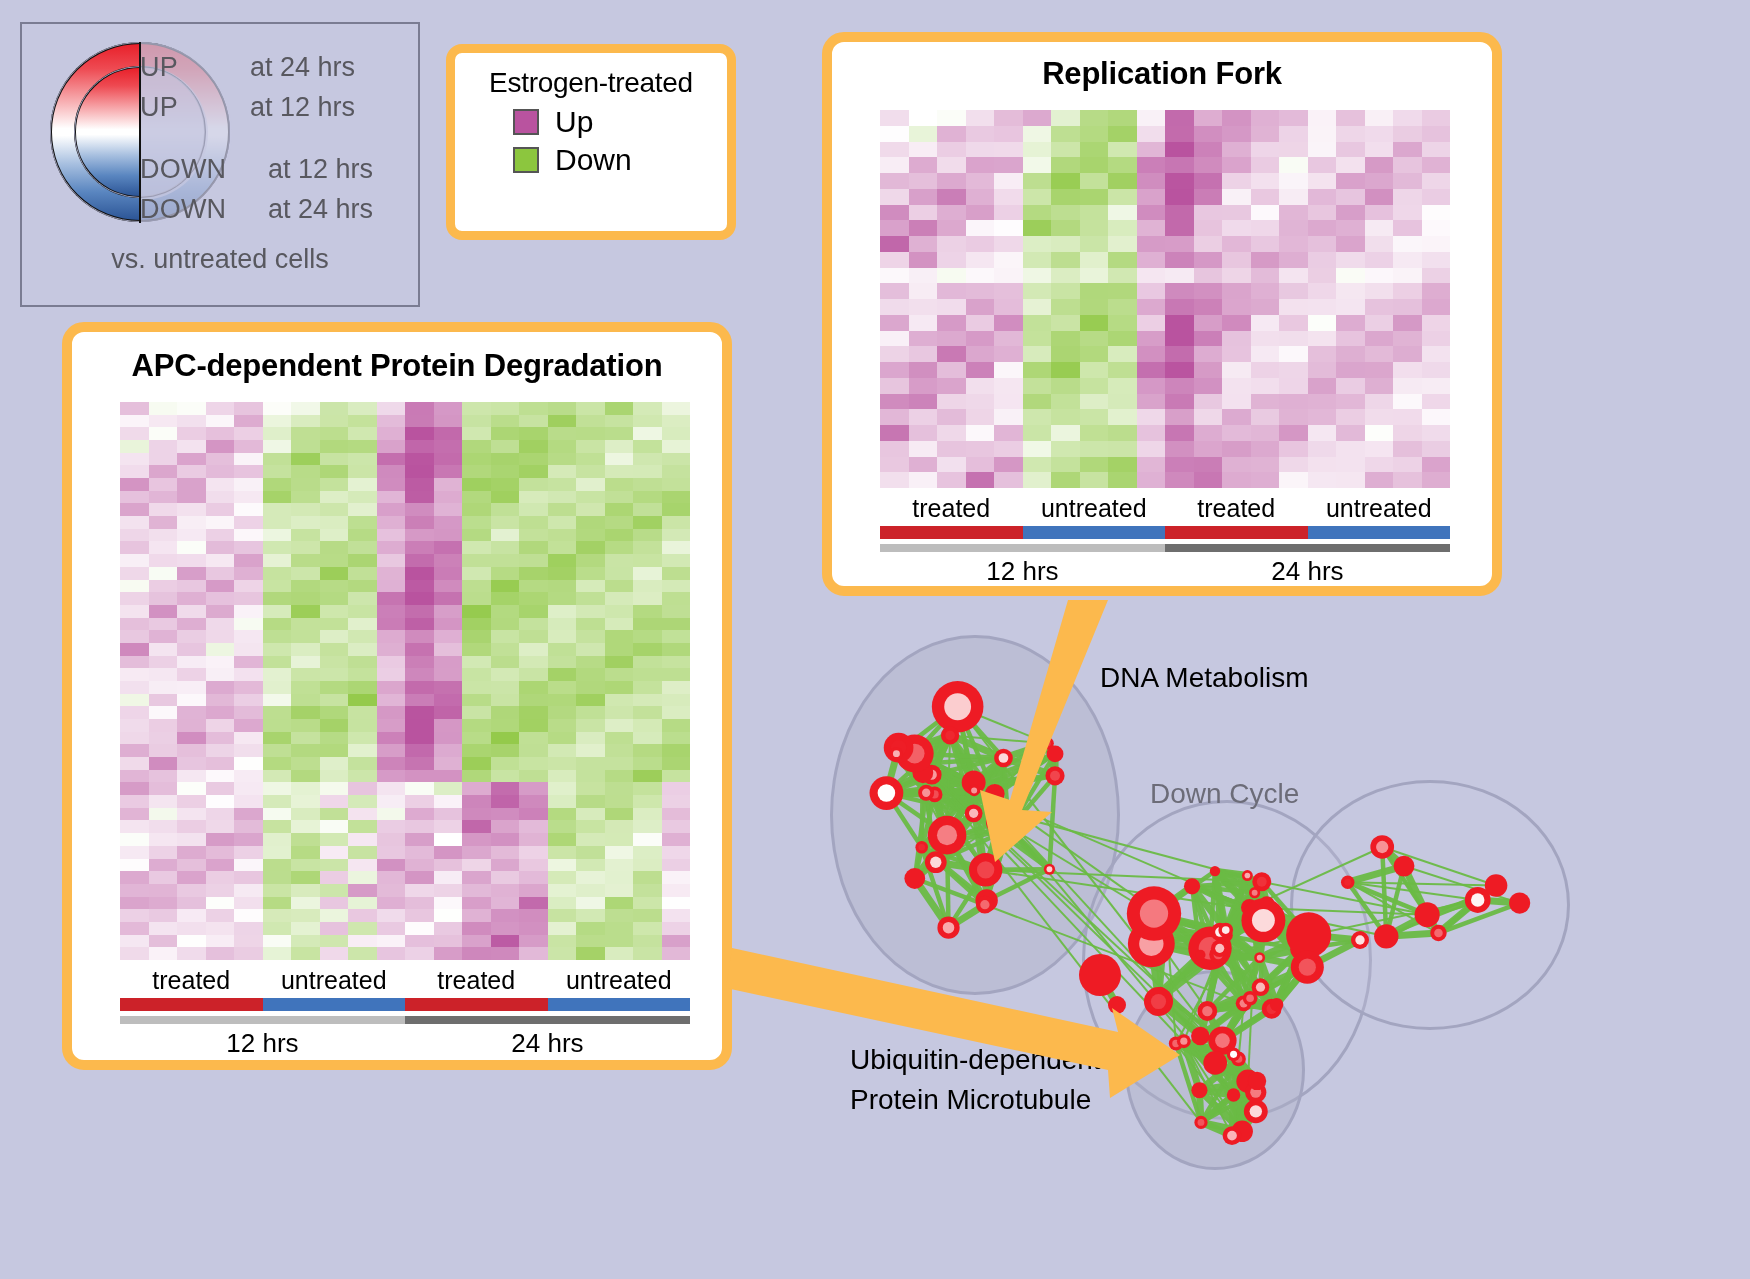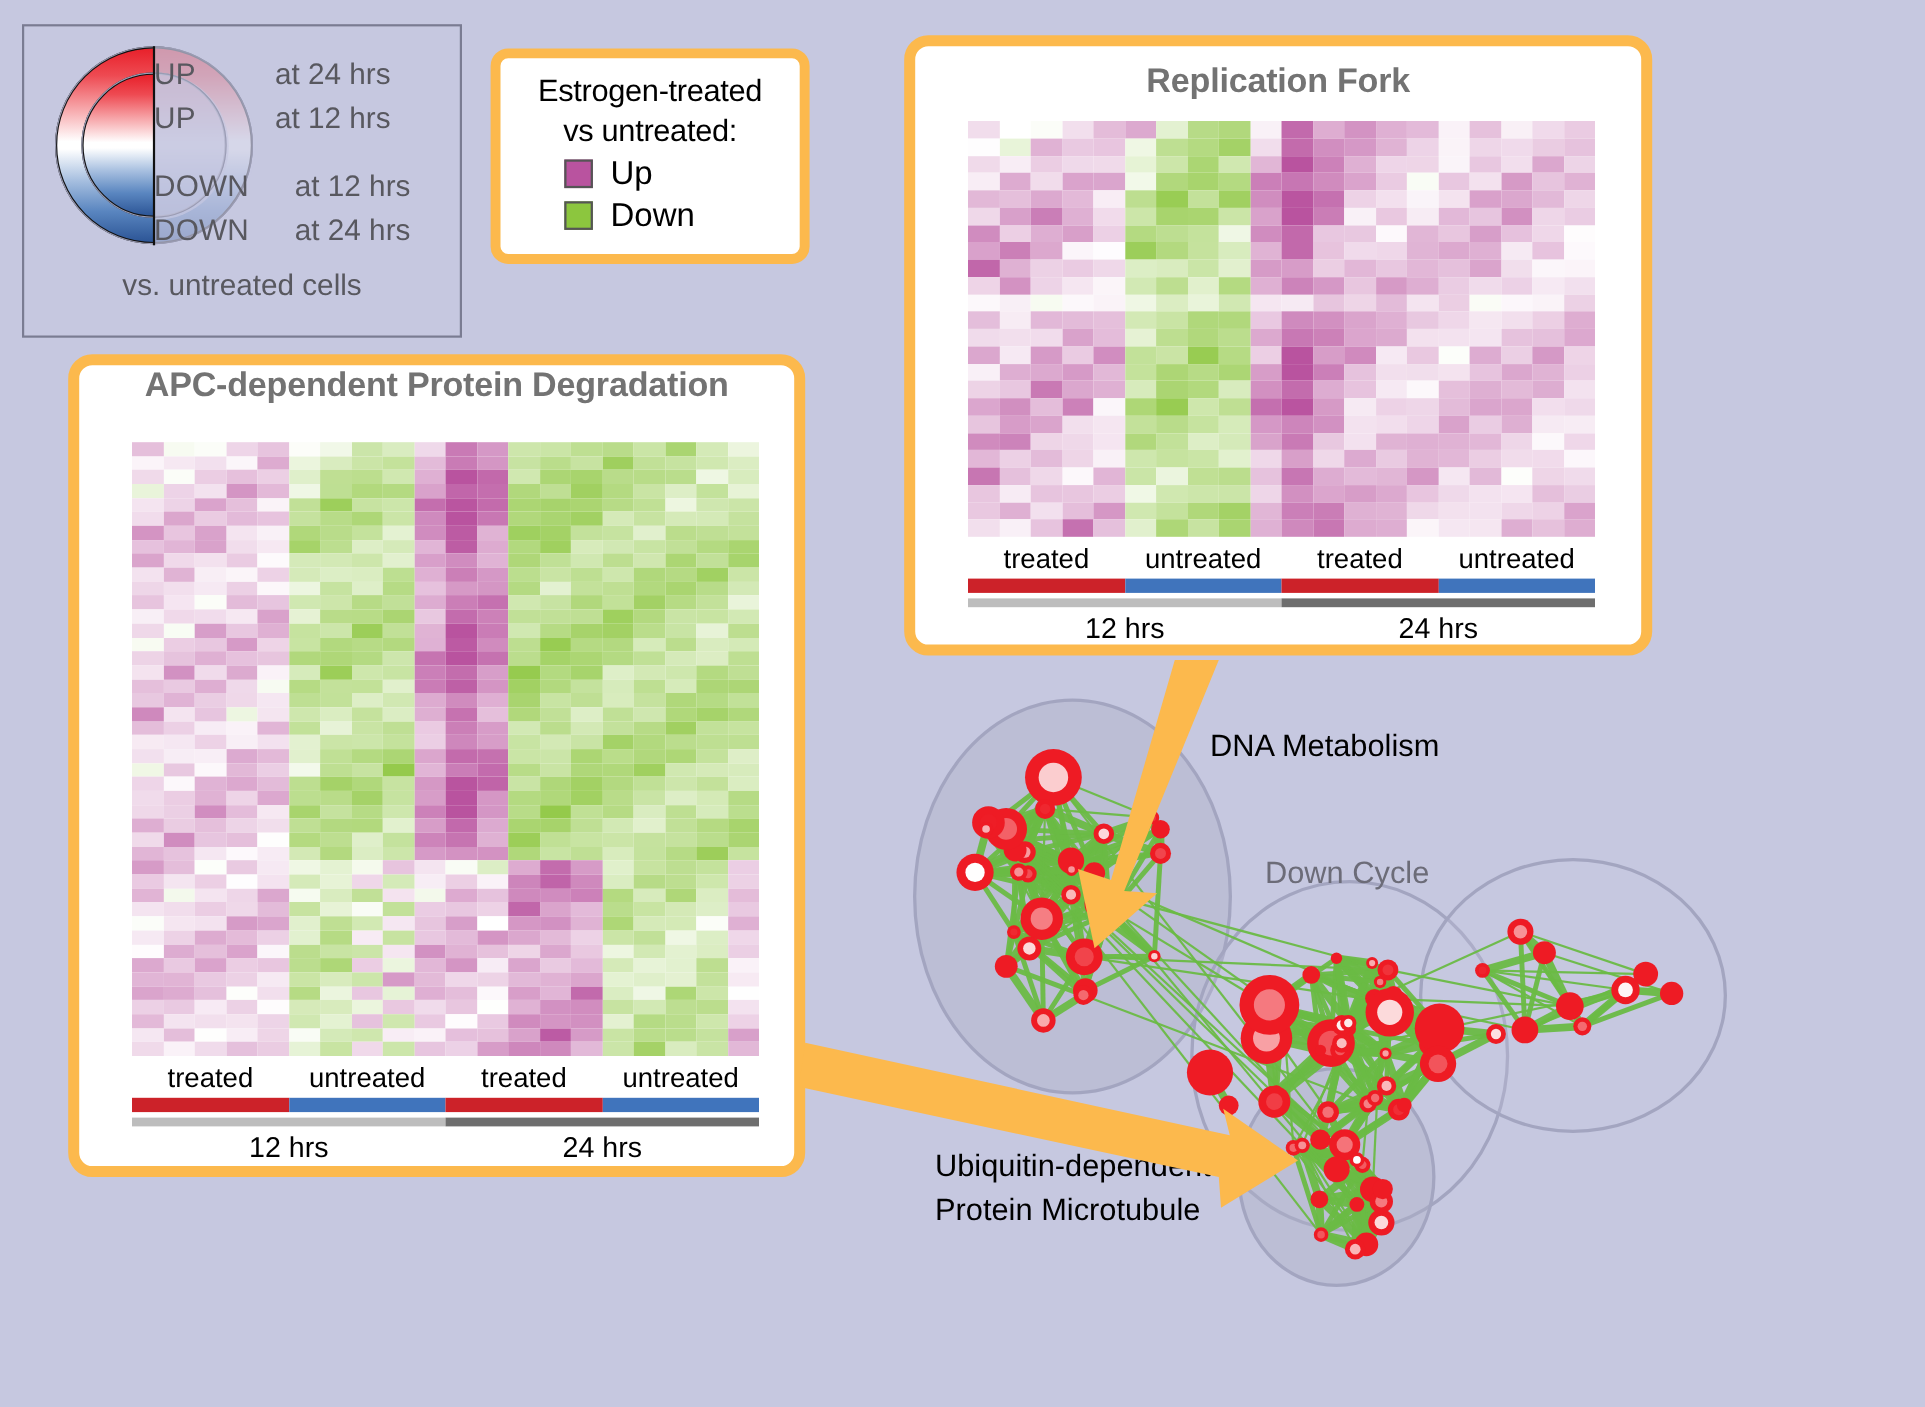--- a/index.html
+++ b/index.html
@@ -59,23 +59,23 @@
   .lu-swatch{width:26px;height:26px;border:2px solid #555;box-sizing:border-box;}
   .lu-label{font-size:30px;color:#000;}
 
   
   .panel{
     background:#ffffff;border:10px solid #fcb94d;border-radius:22px;
     box-sizing:border-box;
   }
   #panel-rep{left:822px;top:32px;width:680px;height:564px;}
   #panel-apc{left:62px;top:322px;width:670px;height:748px;}
-  .panel-title{text-align:center;font-size:31px;color:#737373;font-weight:bold;letter-spacing:-.2px;}
+  .panel-title{text-align:center;font-size:31px;color:#000000;font-weight:bold;letter-spacing:-.2px;}
   #panel-rep .panel-title{padding-top:14px;}
-  #panel-apc .panel-title{padding-top:0;}
+  #panel-apc .panel-title{padding-top:16px;}
 
   .hm{position:absolute;display:grid;}
   .hm div{width:100%;height:100%;}
   .axis-labels{position:absolute;display:flex;}
   .axis-labels span{text-align:center;font-size:25px;color:#000;}
   .bar-row{position:absolute;display:flex;}
   .bar-row div{height:100%;}
   .time-labels{position:absolute;display:flex;}
   .time-labels span{text-align:center;font-size:26px;color:#000;}
 
@@ -119,21 +119,20 @@
   <div class="lg-word" style="left:118px;top:170px;">DOWN</div>
   <div class="lg-time" style="left:246px;top:170px;">at 24 hrs</div>
   <div id="legend-foot">
     <div>vs. untreated cells</div>
   </div>
 </div>
 
 <div class="abs" id="legend-updown">
   <div class="lu-title">
     <div>Estrogen-treated</div>
-    <div>vs untreated:</div>
   </div>
   <div class="lu-row">
     <span class="lu-swatch" id="sw-up" style="background: rgb(185, 83, 159);"></span>
     <span class="lu-label">Up</span>
   </div>
   <div class="lu-row">
     <span class="lu-swatch" id="sw-down" style="background: rgb(140, 198, 62);"></span>
     <span class="lu-label">Down</span>
   </div>
 </div>

